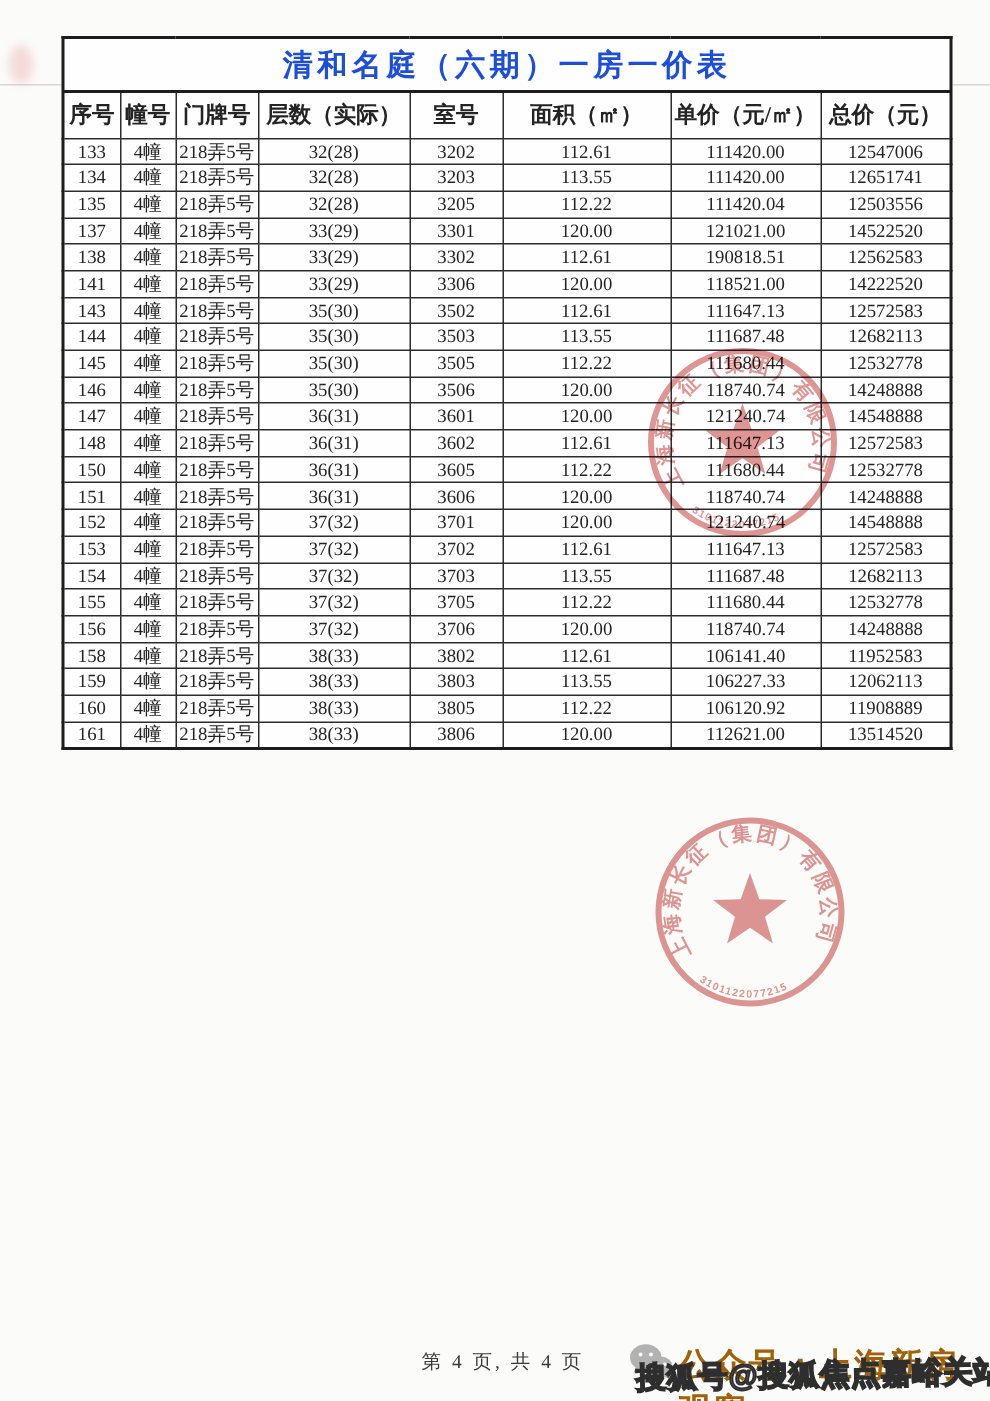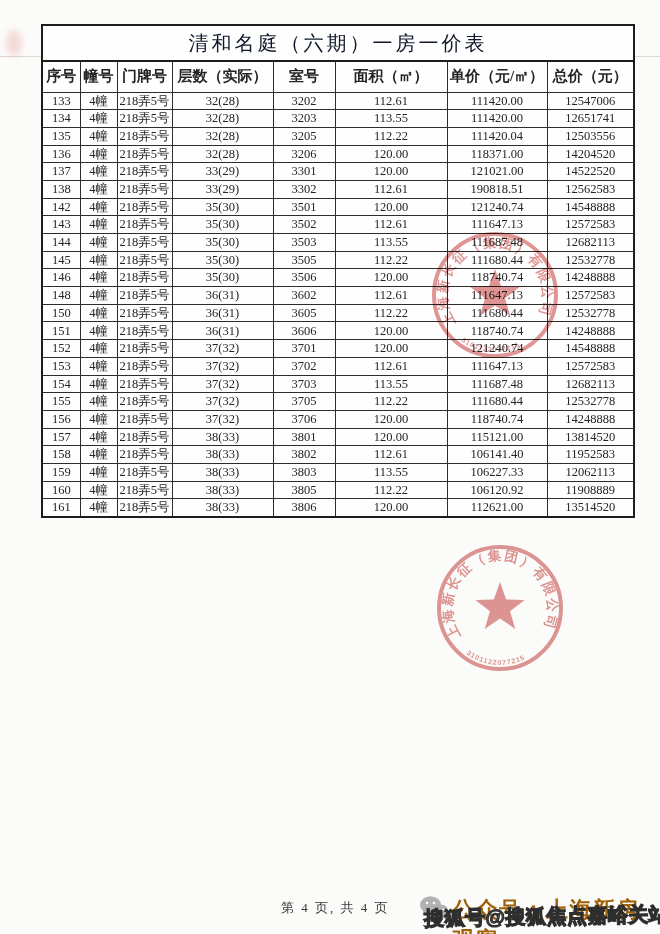--- a/index.html
+++ b/index.html
@@ -19,22 +19,22 @@
   table.price-table {
     position:absolute; left:41px; top:24px; width:592px;
     border-collapse:collapse; table-layout:fixed; background:#fefefe;
     border:2px solid #1d1d1d;
   }
   .price-table th, .price-table td {
     border:1px solid #2c2c2c; text-align:center; vertical-align:middle;
     color:#242424; padding:0; overflow:hidden; white-space:nowrap;
   }
   .title-row th {
-    height:36px; font-size:20px; font-weight:normal; letter-spacing:3px;
-    border-bottom:2px solid #1d1d1d; color:#0f172a;
+    height:36px; font-size:20px; font-weight:bold; letter-spacing:3px;
+    border-bottom:2px solid #1d1d1d; color:#1d4ed8;
   }
   .header-row th { height:31px; font-size:15px; font-weight:bold; }
   .price-table tbody td { height:17.7px; font-size:12.5px; line-height:1; }
 
   
   svg.stamp { position:absolute; opacity:.55; mix-blend-mode:multiply; }
   #stamp-1 { left:425px; top:225px; }
   #stamp-2 { left:430px; top:538px; }
   svg.stamp text { font-family:"Liberation Sans","DejaVu Sans",sans-serif; font-weight:bold; }
 
@@ -114,58 +114,48 @@
         <td>135</td>
         <td>4幢</td>
         <td>218弄5号</td>
         <td>32(28)</td>
         <td>3205</td>
         <td>112.22</td>
         <td>111420.04</td>
         <td>12503556</td>
       </tr>
       <tr>
-        <td>136</td>
-        <td>4幢</td>
-        <td>218弄5号</td>
-        <td>32(28)</td>
-        <td>3206</td>
-        <td>120.00</td>
-        <td>118371.00</td>
-        <td>14204520</td>
-      </tr>
-      <tr>
         <td>137</td>
         <td>4幢</td>
         <td>218弄5号</td>
         <td>33(29)</td>
         <td>3301</td>
         <td>120.00</td>
         <td>121021.00</td>
         <td>14522520</td>
       </tr>
       <tr>
         <td>138</td>
         <td>4幢</td>
         <td>218弄5号</td>
         <td>33(29)</td>
         <td>3302</td>
         <td>112.61</td>
         <td>190818.51</td>
         <td>12562583</td>
       </tr>
       <tr>
-        <td>142</td>
-        <td>4幢</td>
-        <td>218弄5号</td>
-        <td>35(30)</td>
-        <td>3501</td>
-        <td>120.00</td>
-        <td>121240.74</td>
-        <td>14548888</td>
+        <td>141</td>
+        <td>4幢</td>
+        <td>218弄5号</td>
+        <td>33(29)</td>
+        <td>3306</td>
+        <td>120.00</td>
+        <td>118521.00</td>
+        <td>14222520</td>
       </tr>
       <tr>
         <td>143</td>
         <td>4幢</td>
         <td>218弄5号</td>
         <td>35(30)</td>
         <td>3502</td>
         <td>112.61</td>
         <td>111647.13</td>
         <td>12572583</td>
@@ -194,20 +184,30 @@
         <td>146</td>
         <td>4幢</td>
         <td>218弄5号</td>
         <td>35(30)</td>
         <td>3506</td>
         <td>120.00</td>
         <td>118740.74</td>
         <td>14248888</td>
       </tr>
       <tr>
+        <td>147</td>
+        <td>4幢</td>
+        <td>218弄5号</td>
+        <td>36(31)</td>
+        <td>3601</td>
+        <td>120.00</td>
+        <td>121240.74</td>
+        <td>14548888</td>
+      </tr>
+      <tr>
         <td>148</td>
         <td>4幢</td>
         <td>218弄5号</td>
         <td>36(31)</td>
         <td>3602</td>
         <td>112.61</td>
         <td>111647.13</td>
         <td>12572583</td>
       </tr>
       <tr>
@@ -272,30 +272,20 @@
       </tr>
       <tr>
         <td>156</td>
         <td>4幢</td>
         <td>218弄5号</td>
         <td>37(32)</td>
         <td>3706</td>
         <td>120.00</td>
         <td>118740.74</td>
         <td>14248888</td>
-      </tr>
-      <tr>
-        <td>157</td>
-        <td>4幢</td>
-        <td>218弄5号</td>
-        <td>38(33)</td>
-        <td>3801</td>
-        <td>120.00</td>
-        <td>115121.00</td>
-        <td>13814520</td>
       </tr>
       <tr>
         <td>158</td>
         <td>4幢</td>
         <td>218弄5号</td>
         <td>38(33)</td>
         <td>3802</td>
         <td>112.61</td>
         <td>106141.40</td>
         <td>11952583</td>

